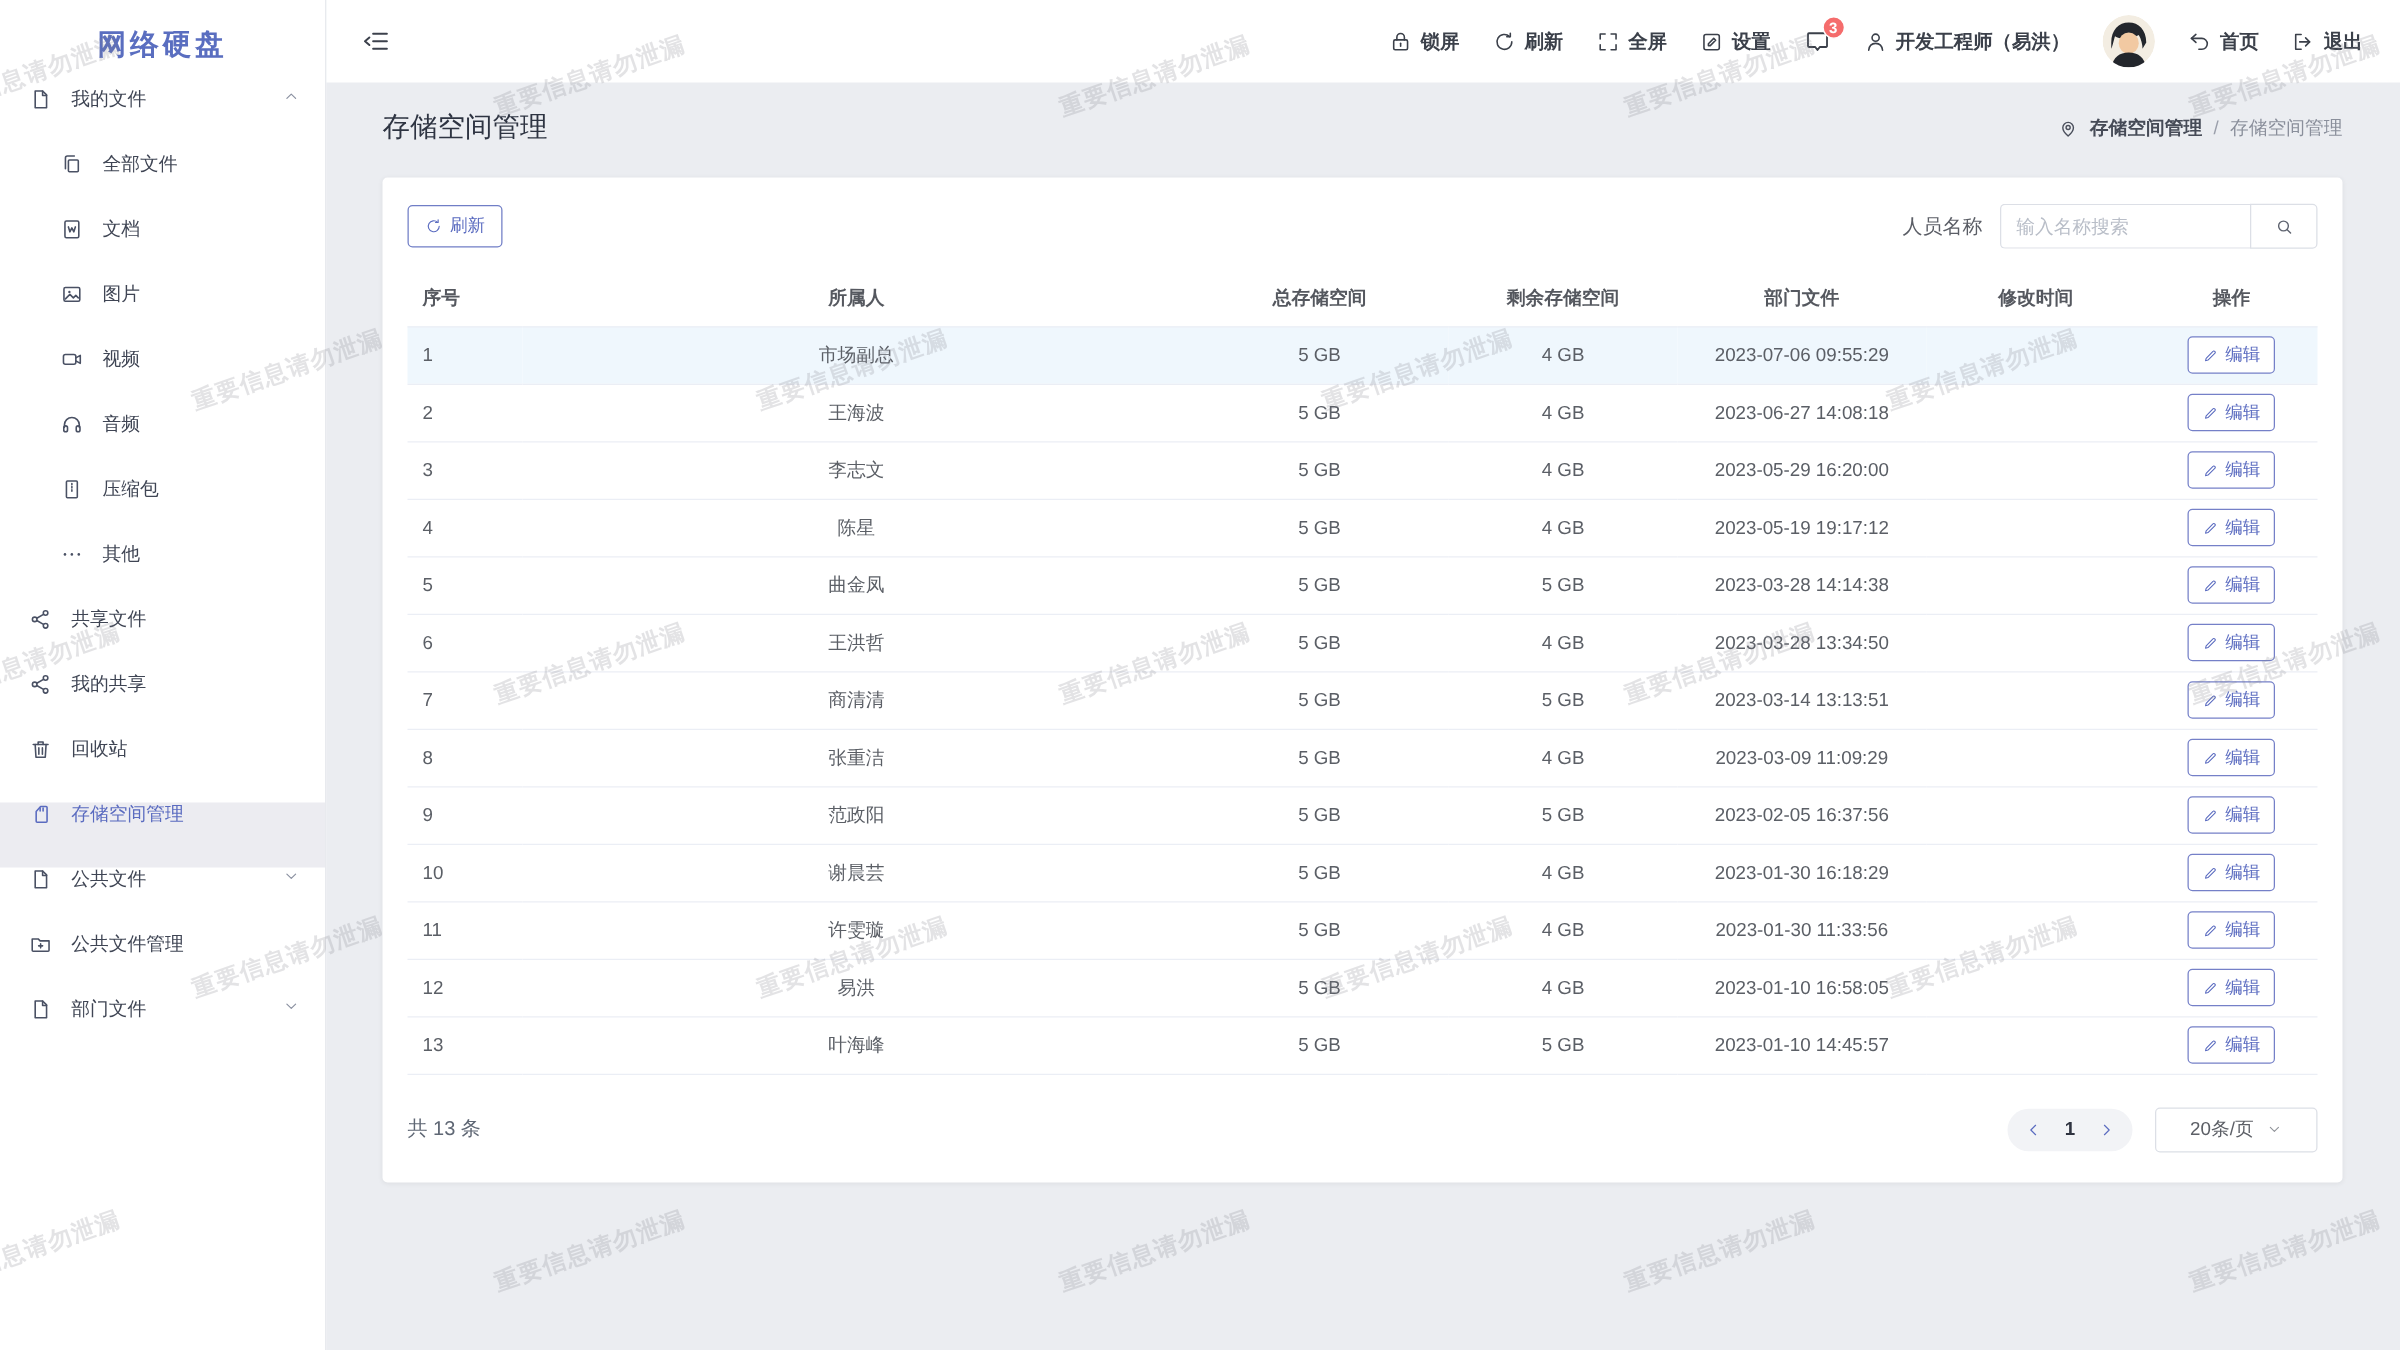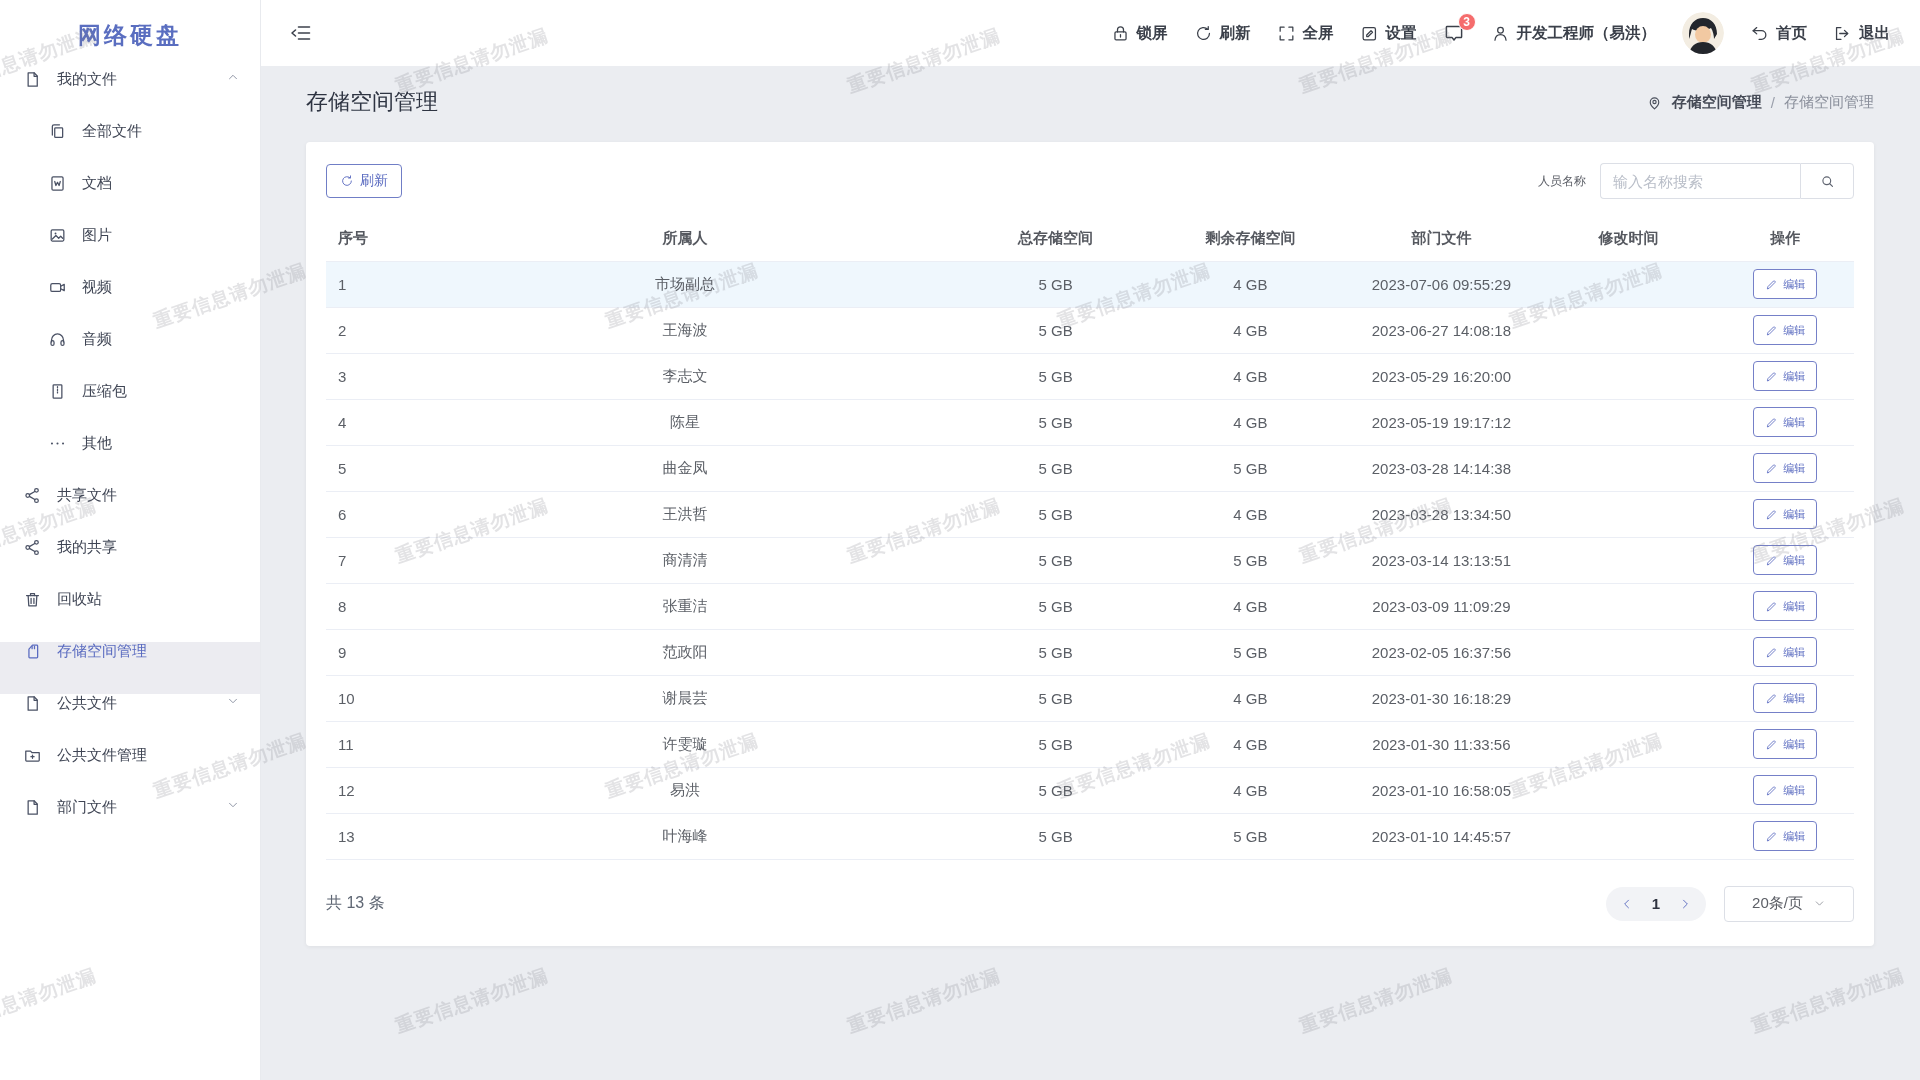--- a/index.html
+++ b/index.html
@@ -49,40 +49,40 @@
 
   .card { background:#fff; margin:4px 46px 0 45px; border-radius:4px;
           box-shadow:0 1px 4px rgba(0,0,0,.06); padding:20px 20px 24px; position:relative; z-index:1; }
 
   .toolbar { display:flex; align-items:center; height:38px; margin-bottom:16px; }
   .btn-refresh { display:inline-flex; align-items:center; gap:6px; height:34px; padding:0 13px;
                  border:1px solid #707ec6; border-radius:4px; background:#fff; color:#5a6bc0;
                  font-size:14px; cursor:pointer; font-family:inherit; }
   .btn-refresh .ic14 { width:14px; height:14px; }
   .search-group { margin-left:auto; display:flex; align-items:center; }
-  .search-label { font-size:12px; color:#5b5e66; margin-right:14px; white-space:nowrap; }
+  .search-label { font-size:16px; color:#5b5e66; margin-right:14px; white-space:nowrap; }
   .search-input { width:200px; height:36px; border:1px solid #dcdfe6; border-right:none;
                   border-radius:4px 0 0 4px; padding:0 12px; font-size:15px; color:#333;
                   outline:none; font-family:inherit; }
   .search-input::placeholder { color:#b9bec8; }
   .search-btn { width:54px; height:36px; border:1px solid #dcdfe6; border-radius:0 4px 4px 0;
                 background:#fff; display:flex; align-items:center; justify-content:center;
                 color:#5f6470; cursor:pointer; }
   .search-btn .ic { width:17px; height:17px; }
 
   .data-table { width:100%; border-collapse:collapse; table-layout:fixed; }
   .data-table th { height:45px; font-size:15px; font-weight:bold; color:#55585f;
                    border-bottom:1px solid #ebeef5; text-align:center; }
   .data-table td { height:46px; font-size:15px; color:#5b5f66;
                    border-bottom:1px solid #ebeef5; text-align:center; }
   .data-table th:first-child, .data-table td:first-child { text-align:left; padding-left:12px; }
   .data-table tr.hl td { background:#eff7fd; }
   .btn-edit { display:inline-flex; align-items:center; gap:5px; height:30px; padding:0 11px;
               border:1px solid #7580c8; border-radius:4px; background:#fff; color:#5a6bc0;
-              font-size:11px; cursor:pointer; font-family:inherit; }
+              font-size:14px; cursor:pointer; font-family:inherit; }
   .btn-edit .ic13 { width:13px; height:13px; }
 
   .footer-row { display:flex; align-items:center; margin-top:26px; }
   .total-text { font-size:16px; color:#5f6774; }
   .pager { margin-left:auto; display:flex; align-items:center; gap:18px; }
   .pager-pill { display:flex; align-items:center; background:#f2f3f6; border-radius:17px;
                 height:34px; padding:0 6px; }
   .pg-btn { width:30px; height:30px; display:flex; align-items:center; justify-content:center;
             color:#5a6bc0; cursor:pointer; }
   .pg-btn .ic { width:14px; height:14px; }

